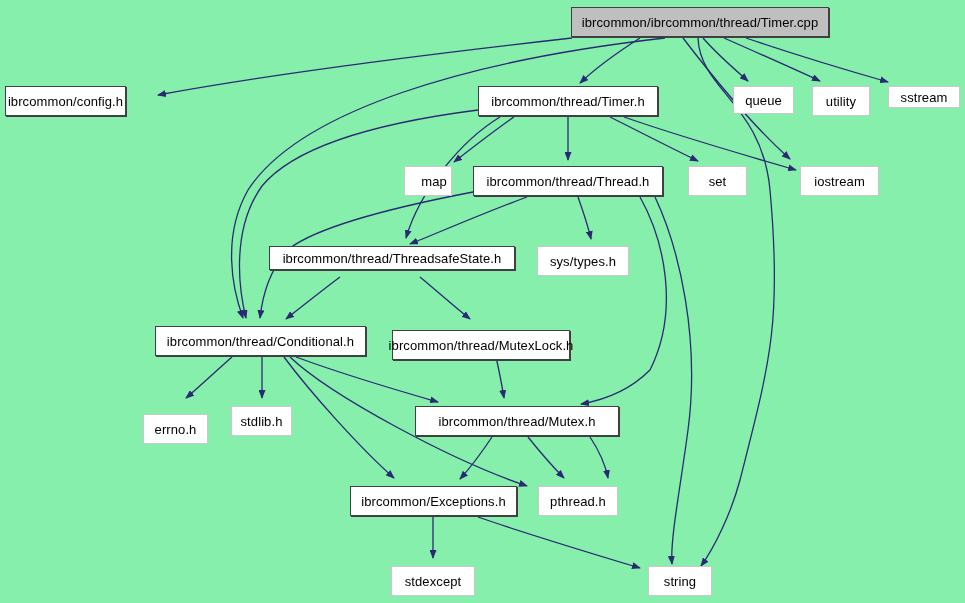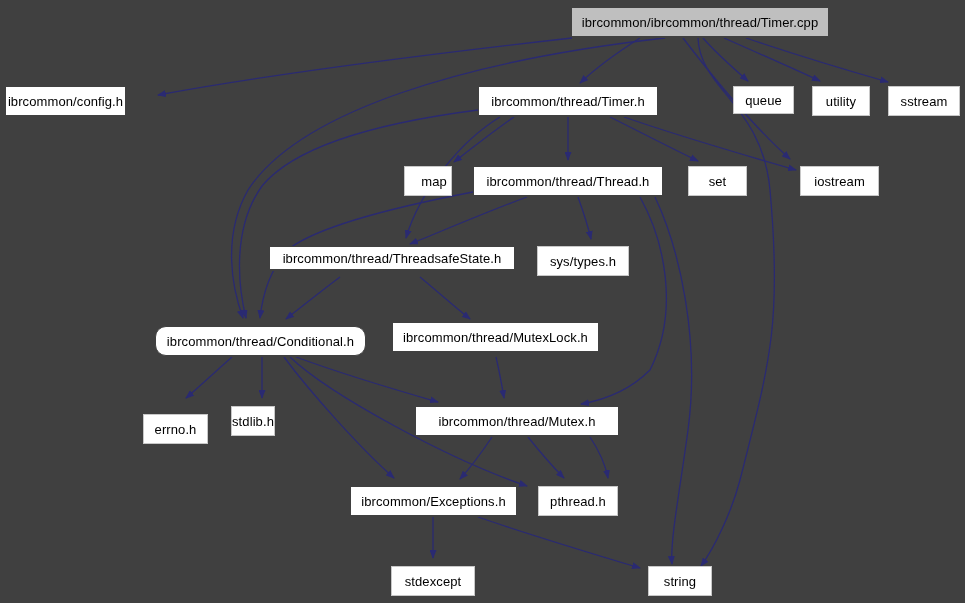--- a/index.html
+++ b/index.html
@@ -4,21 +4,21 @@
 <style>
   html, body {
     margin: 0;
     padding: 0;
     background: #ffffff;
   }
   #graph-canvas {
     position: relative;
     width: 965px;
     height: 603px;
-    background: #404040;
+    background: #86efac;
     overflow: hidden;
     font-family: "Liberation Sans", sans-serif;
   }
   #edge-layer {
     position: absolute;
     left: 0;
     top: 0;
     width: 965px;
     height: 603px;
   }
@@ -103,51 +103,51 @@
       </div>
       <div class="gnode strong" style="left: 478px; top: 86px; width: 180px; height: 30px;">
         <span class="gnode-label">ibrcommon/thread/Timer.h</span>
       </div>
       <div class="gnode weak" style="left: 733px; top: 86px; width: 61px; height: 28px;">
         <span class="gnode-label">queue</span>
       </div>
       <div class="gnode weak" style="left: 812px; top: 86px; width: 58px; height: 30px;">
         <span class="gnode-label">utility</span>
       </div>
-      <div class="gnode weak" style="left: 888px; top: 86px; width: 72px; height: 30px;">
+      <div class="gnode weak" style="left: 888px; top: 86px; width: 72px; height: 22px;">
         <span class="gnode-label">sstream</span>
       </div>
       <div class="gnode weak" style="left: 404px; top: 166px; width: 48px; height: 30px; padding-left: 12px;">
         <span class="gnode-label">map</span>
       </div>
       <div class="gnode strong" style="left: 473px; top: 166px; width: 190px; height: 30px;">
         <span class="gnode-label">ibrcommon/thread/Thread.h</span>
       </div>
       <div class="gnode weak" style="left: 688px; top: 166px; width: 59px; height: 30px;">
         <span class="gnode-label">set</span>
       </div>
       <div class="gnode weak" style="left: 800px; top: 166px; width: 79px; height: 30px;">
         <span class="gnode-label">iostream</span>
       </div>
       <div class="gnode strong" style="left: 269px; top: 246px; width: 246px; height: 24px;">
         <span class="gnode-label">ibrcommon/thread/ThreadsafeState.h</span>
       </div>
       <div class="gnode weak" style="left: 537px; top: 246px; width: 92px; height: 30px;">
         <span class="gnode-label">sys/types.h</span>
       </div>
-      <div class="gnode strong" style="left: 155px; top: 326px; width: 211px; height: 30px; border-radius: 11px;">
+      <div class="gnode strong" style="left: 155px; top: 326px; width: 211px; height: 30px;">
         <span class="gnode-label">ibrcommon/thread/Conditional.h</span>
       </div>
-      <div class="gnode strong" style="left: 392px; top: 322px; width: 207px; height: 30px;">
+      <div class="gnode strong" style="left: 392px; top: 330px; width: 178px; height: 30px;">
         <span class="gnode-label">ibrcommon/thread/MutexLock.h</span>
       </div>
       <div class="gnode weak" style="left: 143px; top: 414px; width: 65px; height: 30px;">
         <span class="gnode-label">errno.h</span>
       </div>
-      <div class="gnode weak" style="left: 231px; top: 406px; width: 44px; height: 30px;">
+      <div class="gnode weak" style="left: 231px; top: 406px; width: 61px; height: 30px;">
         <span class="gnode-label">stdlib.h</span>
       </div>
       <div class="gnode strong" style="left: 415px; top: 406px; width: 204px; height: 30px;">
         <span class="gnode-label">ibrcommon/thread/Mutex.h</span>
       </div>
       <div class="gnode strong" style="left: 350px; top: 486px; width: 167px; height: 30px;">
         <span class="gnode-label">ibrcommon/Exceptions.h</span>
       </div>
       <div class="gnode weak" style="left: 538px; top: 486px; width: 80px; height: 30px;">
         <span class="gnode-label">pthread.h</span>

